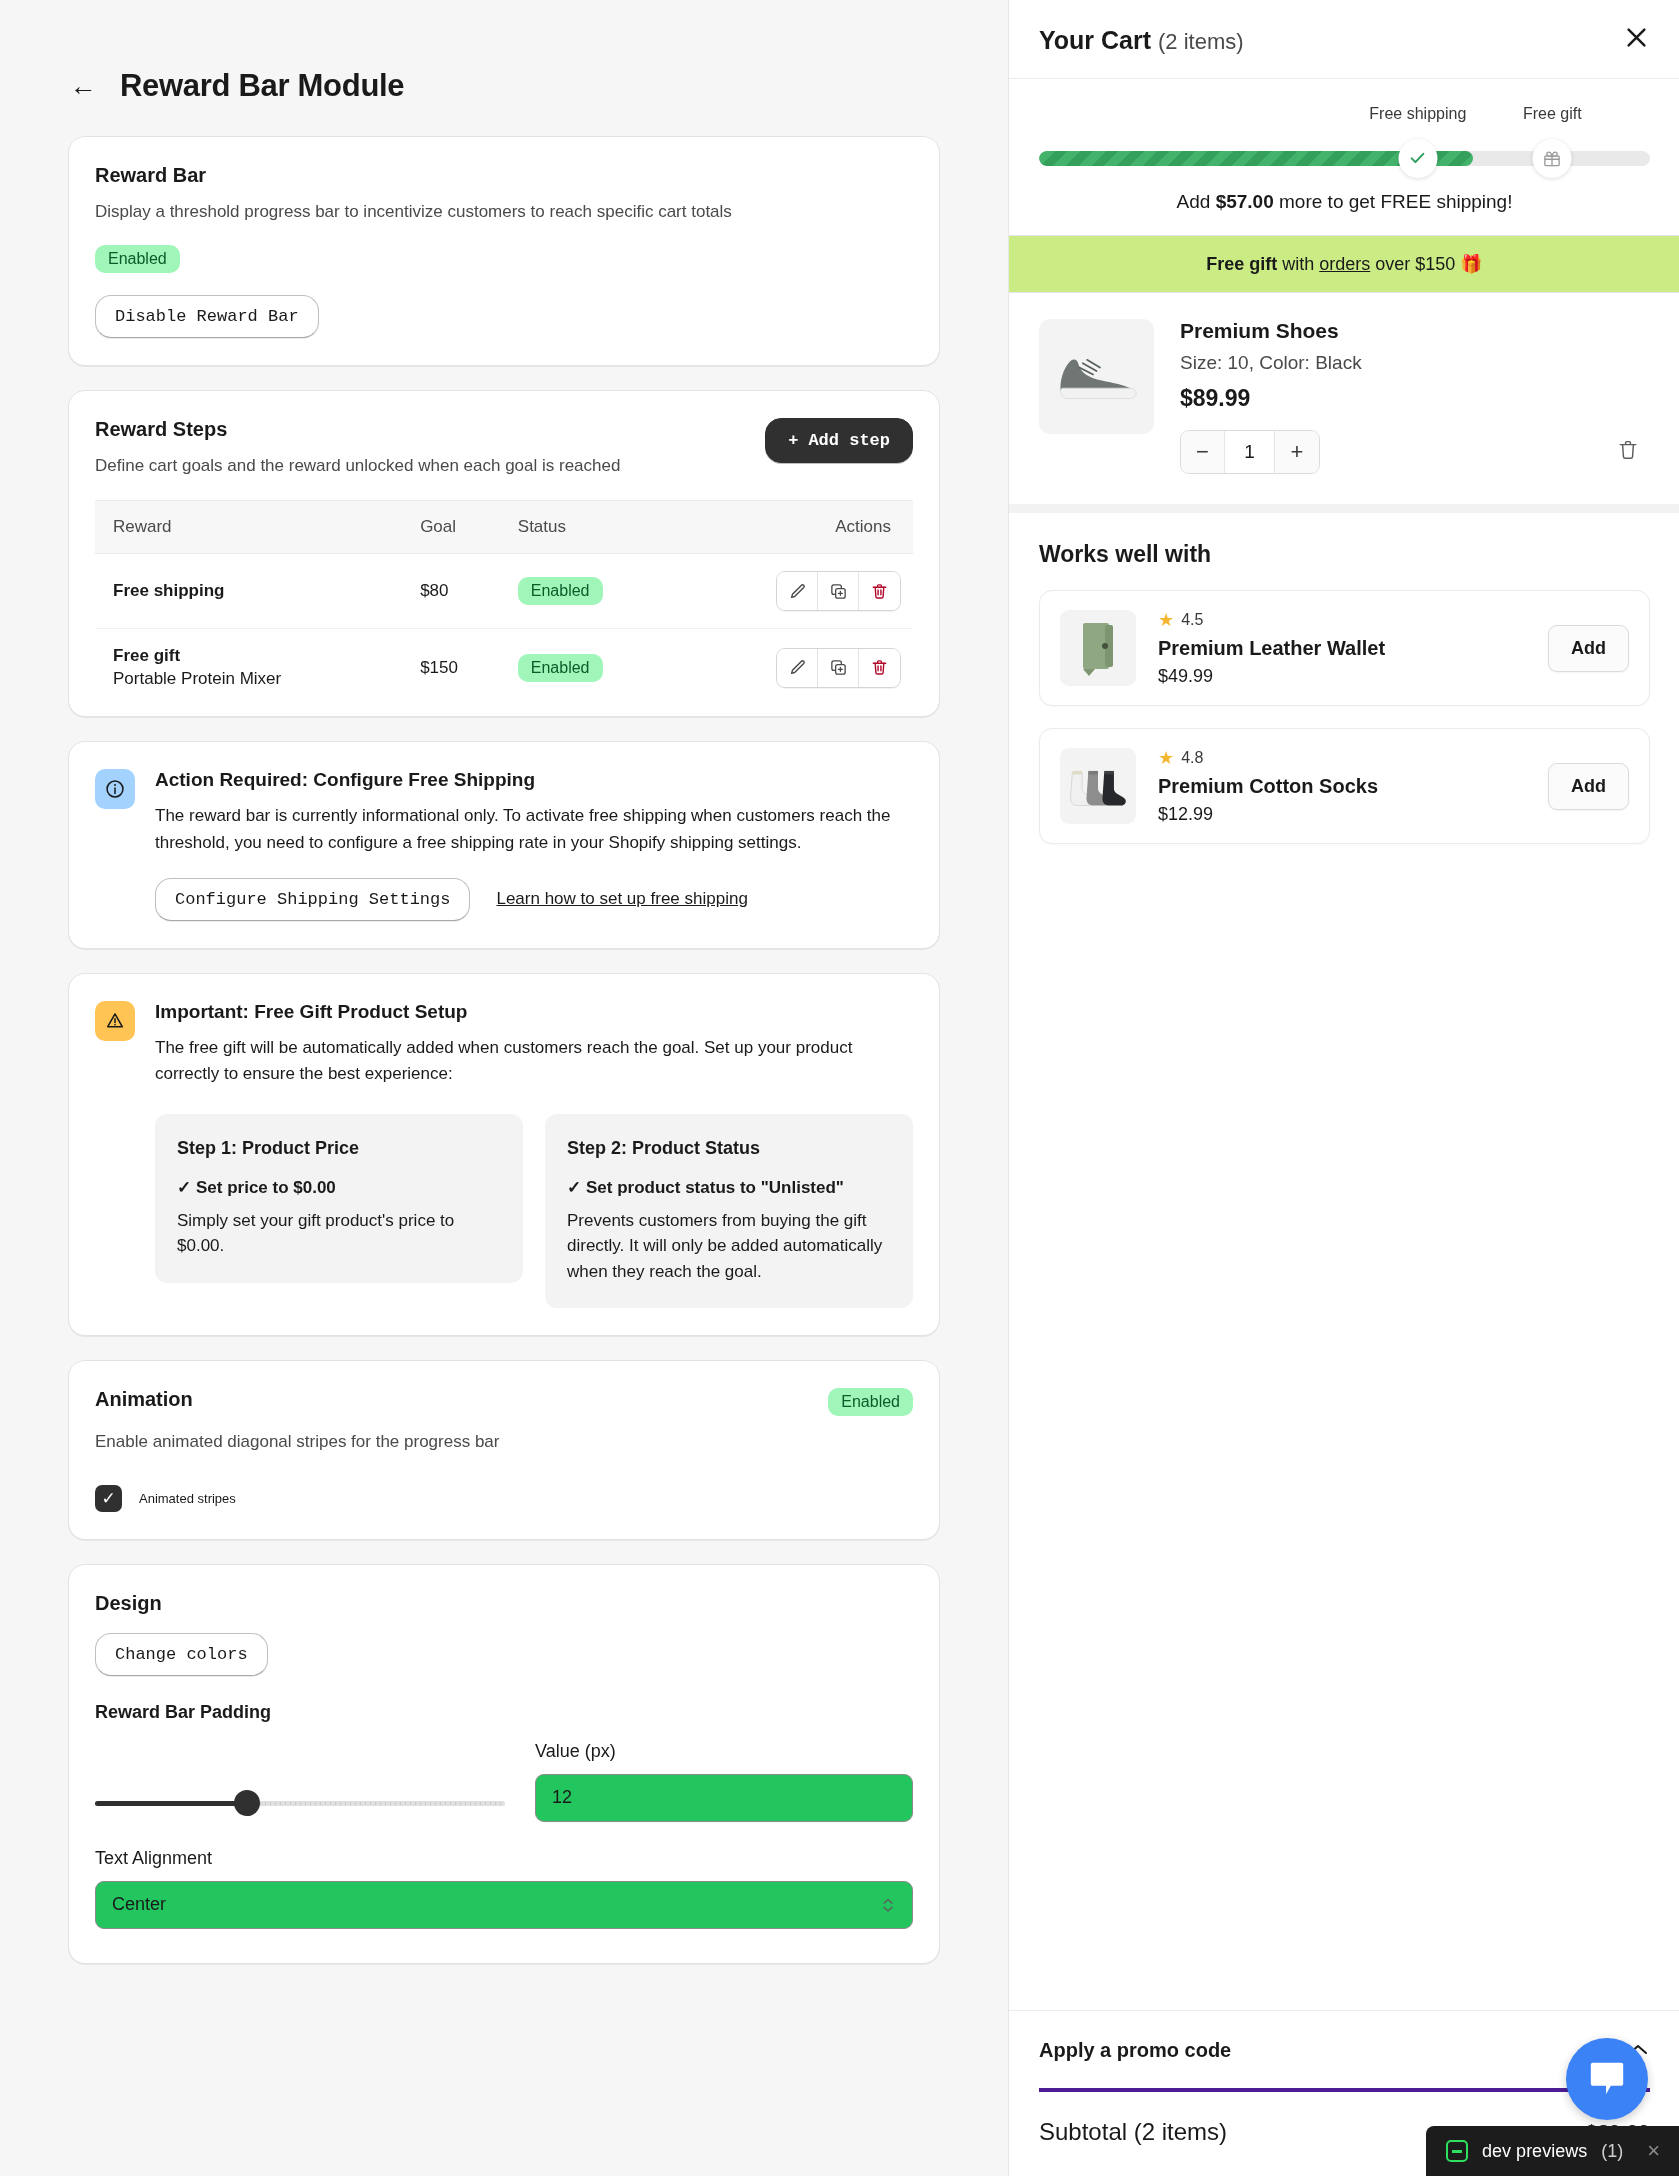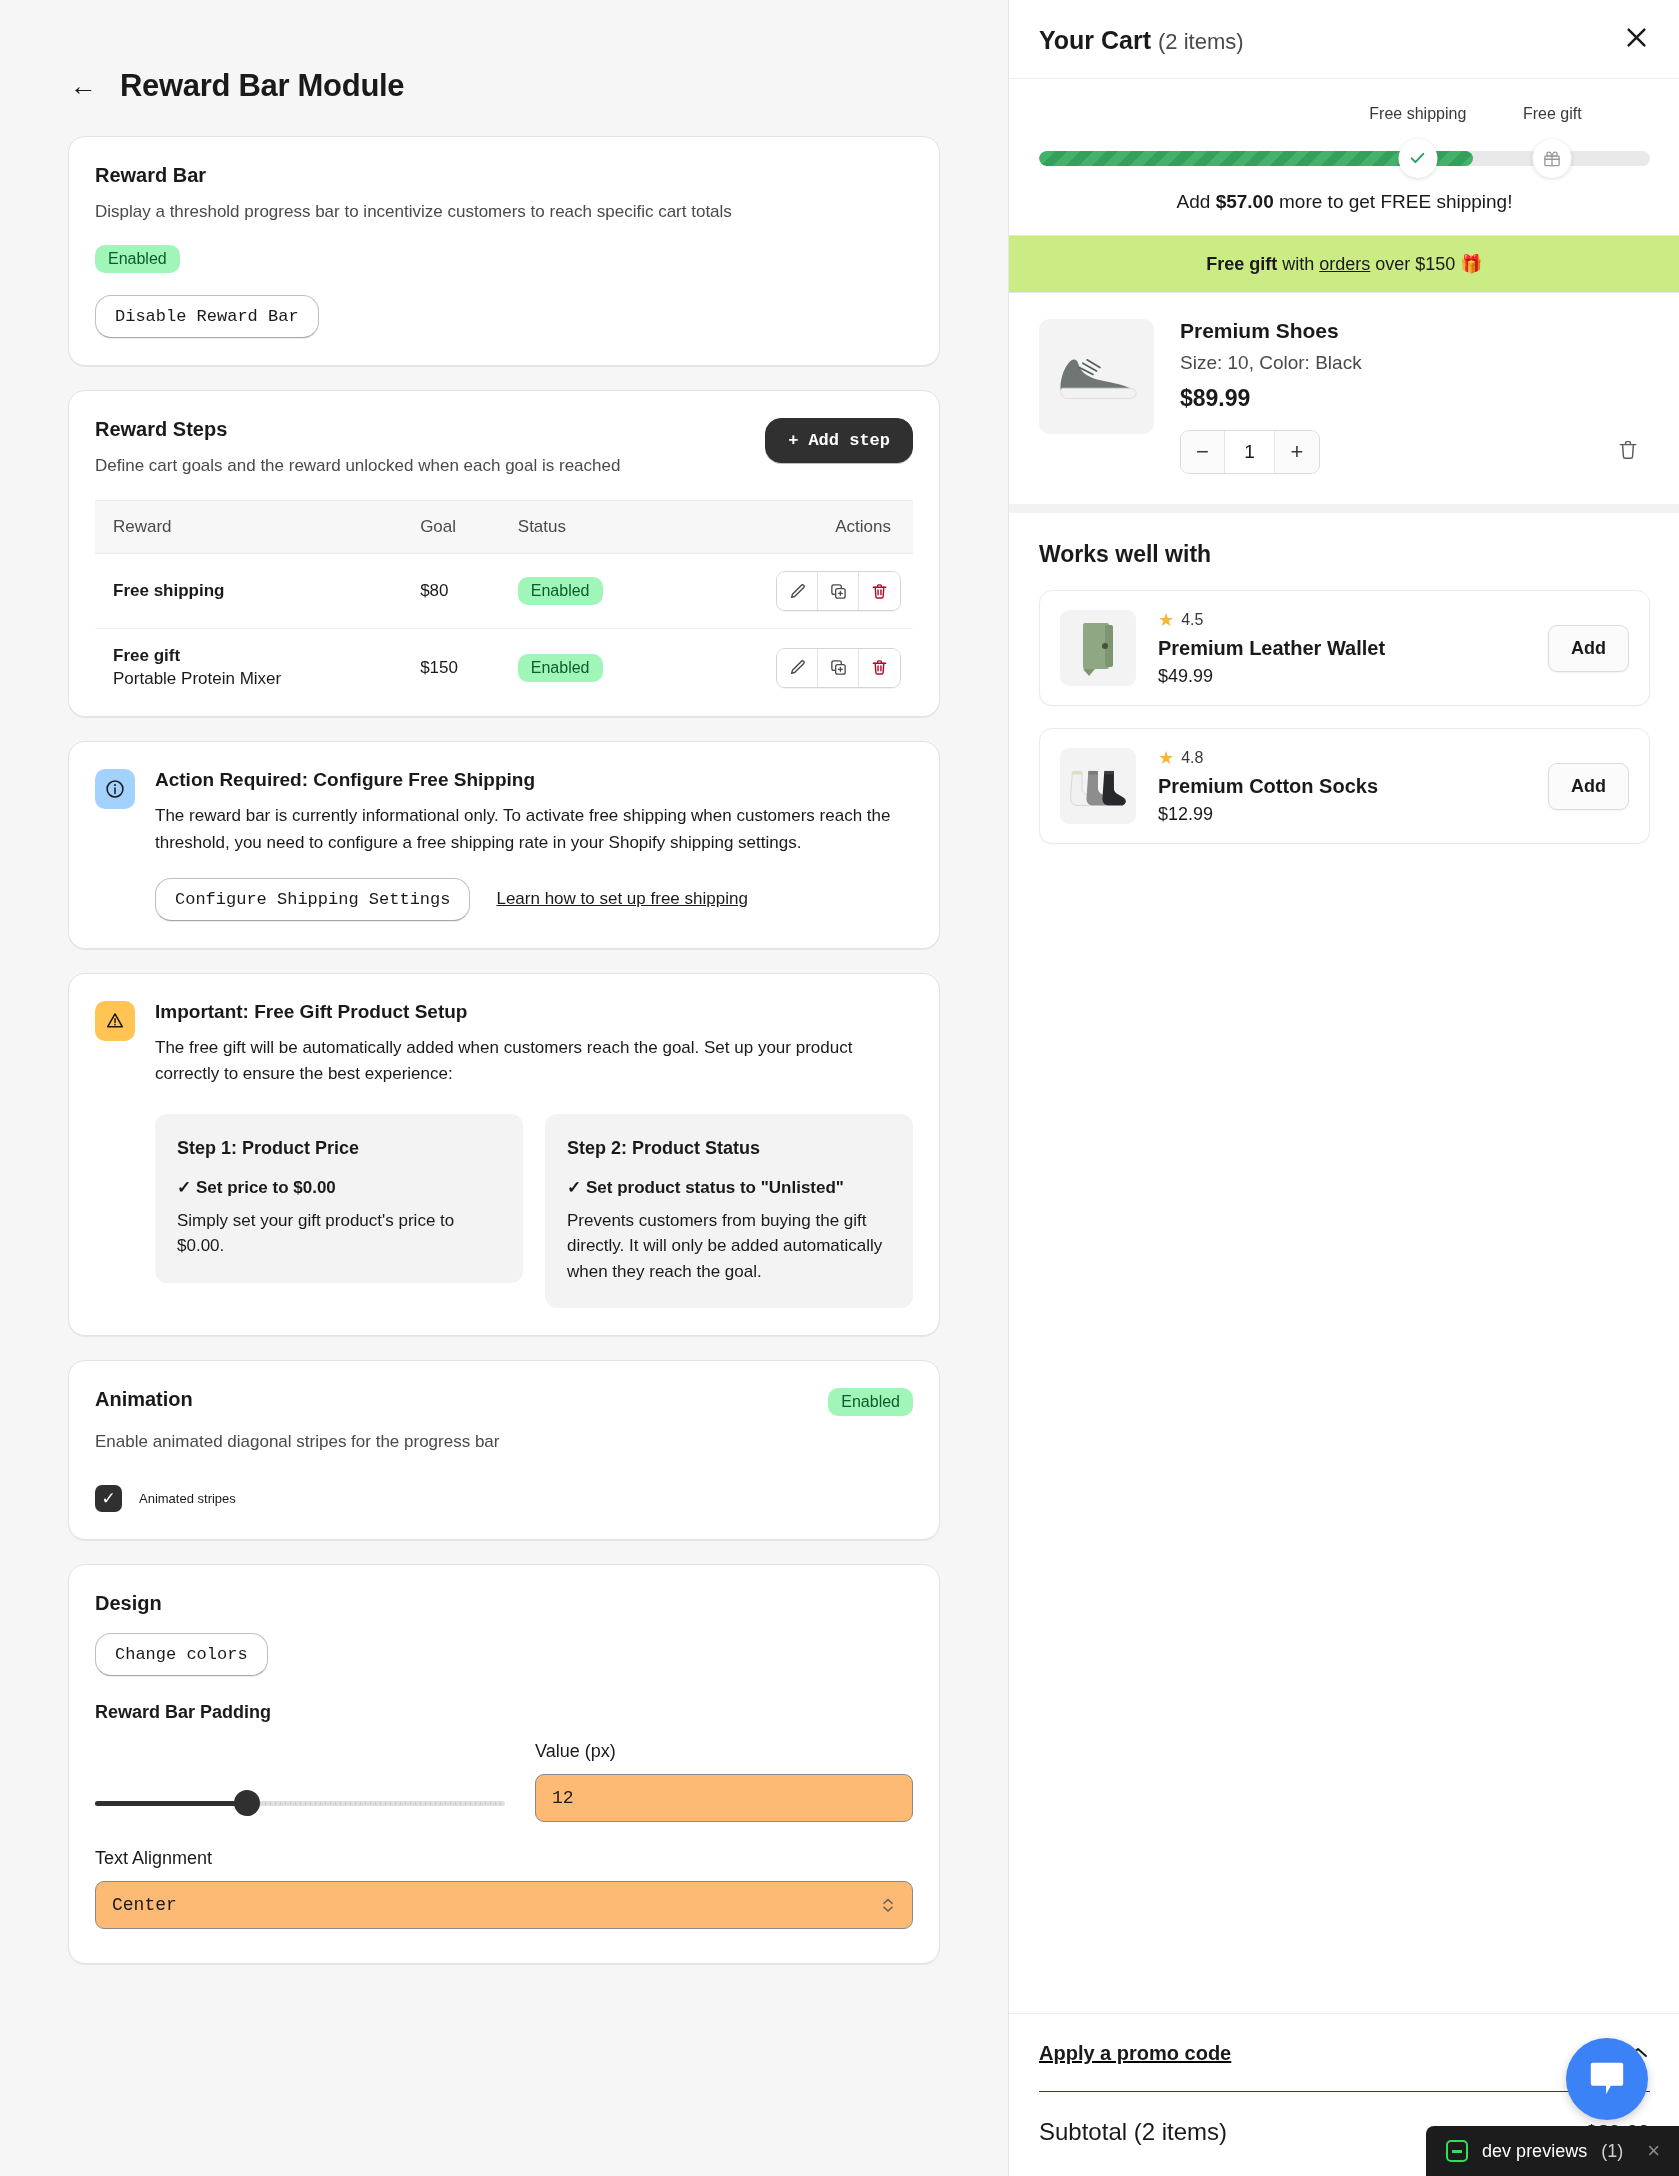--- a/index.html
+++ b/index.html
@@ -147,22 +147,22 @@
     background: repeating-linear-gradient(to right, #c9c9c9 0 1px, transparent 1px 5px);
   }
   .slider-thumb {
     position: absolute; width: 26px; height: 26px; border-radius: 50%;
     background: #303030; top: -11px; transform: translateX(-50%); cursor: pointer;
   }
   .value-col { width: 378px; }
   .value-label { font-size: 18px; color: #1a1a1a; margin-bottom: 12px; }
   .input {
     width: 100%; height: 48px; border: 1px solid #8a8a8a; border-radius: 9px;
-    padding: 0 16px; font-size: 18px; color: #1a1a1a; background: #fdba74;
-    font-family: Liberation Mono, monospace;
+    padding: 0 16px; font-size: 18px; color: #1a1a1a; background: #22c55e;
+    font-family: Liberation Sans, sans-serif;
     display: flex; align-items: center;
   }
   .select-wrap { position: relative; }
   .select-caret {
     position: absolute; right: 18px; top: 50%; transform: translateY(-50%);
     font-size: 14px; line-height: 0.8; color: #5c5c5c; display: flex; flex-direction: column;
     pointer-events: none;
   }
   .label-plain { font-size: 18px; color: #1a1a1a; margin-top: 26px; margin-bottom: 12px; }
 
@@ -253,21 +253,21 @@
   .add-btn {
     border: 1px solid #dcdcdc; border-radius: 9px; background: #fbfbfb;
     padding: 12px 22px; font-size: 18px; font-weight: 700; color: #1a1a1a; cursor: pointer;
     box-shadow: 0 1px 2px rgba(0,0,0,0.05);
     font-family: "Liberation Sans", sans-serif;
   }
 
   .cart-footer { border-top: 1px solid #ececec; padding: 0 30px; }
   .promo-row {
     display: flex; align-items: center; justify-content: space-between;
-    padding: 28px 0 26px 0; border-bottom: 1px solid #4c1d95; cursor: pointer; text-decoration: underline;
+    padding: 28px 0 26px 0; border-bottom: 4px solid #4c1d95; cursor: pointer;
   }
   .promo-label { font-size: 20px; font-weight: 700; color: #1a1a1a; }
   .chev-up { font-size: 22px; color: #1a1a1a; line-height: 1; }
   .subtotal-row { display: flex; align-items: center; justify-content: space-between; padding: 26px 0 30px 0; }
   .subtotal-label { font-size: 24px; color: #1a1a1a; }
   .subtotal-val { font-size: 21px; font-weight: 700; color: #1a1a1a; }
 
   .chat-bubble {
     position: absolute; right: 32px; bottom: 56px;
     width: 82px; height: 82px; border-radius: 50%; background: #3b82f6;

